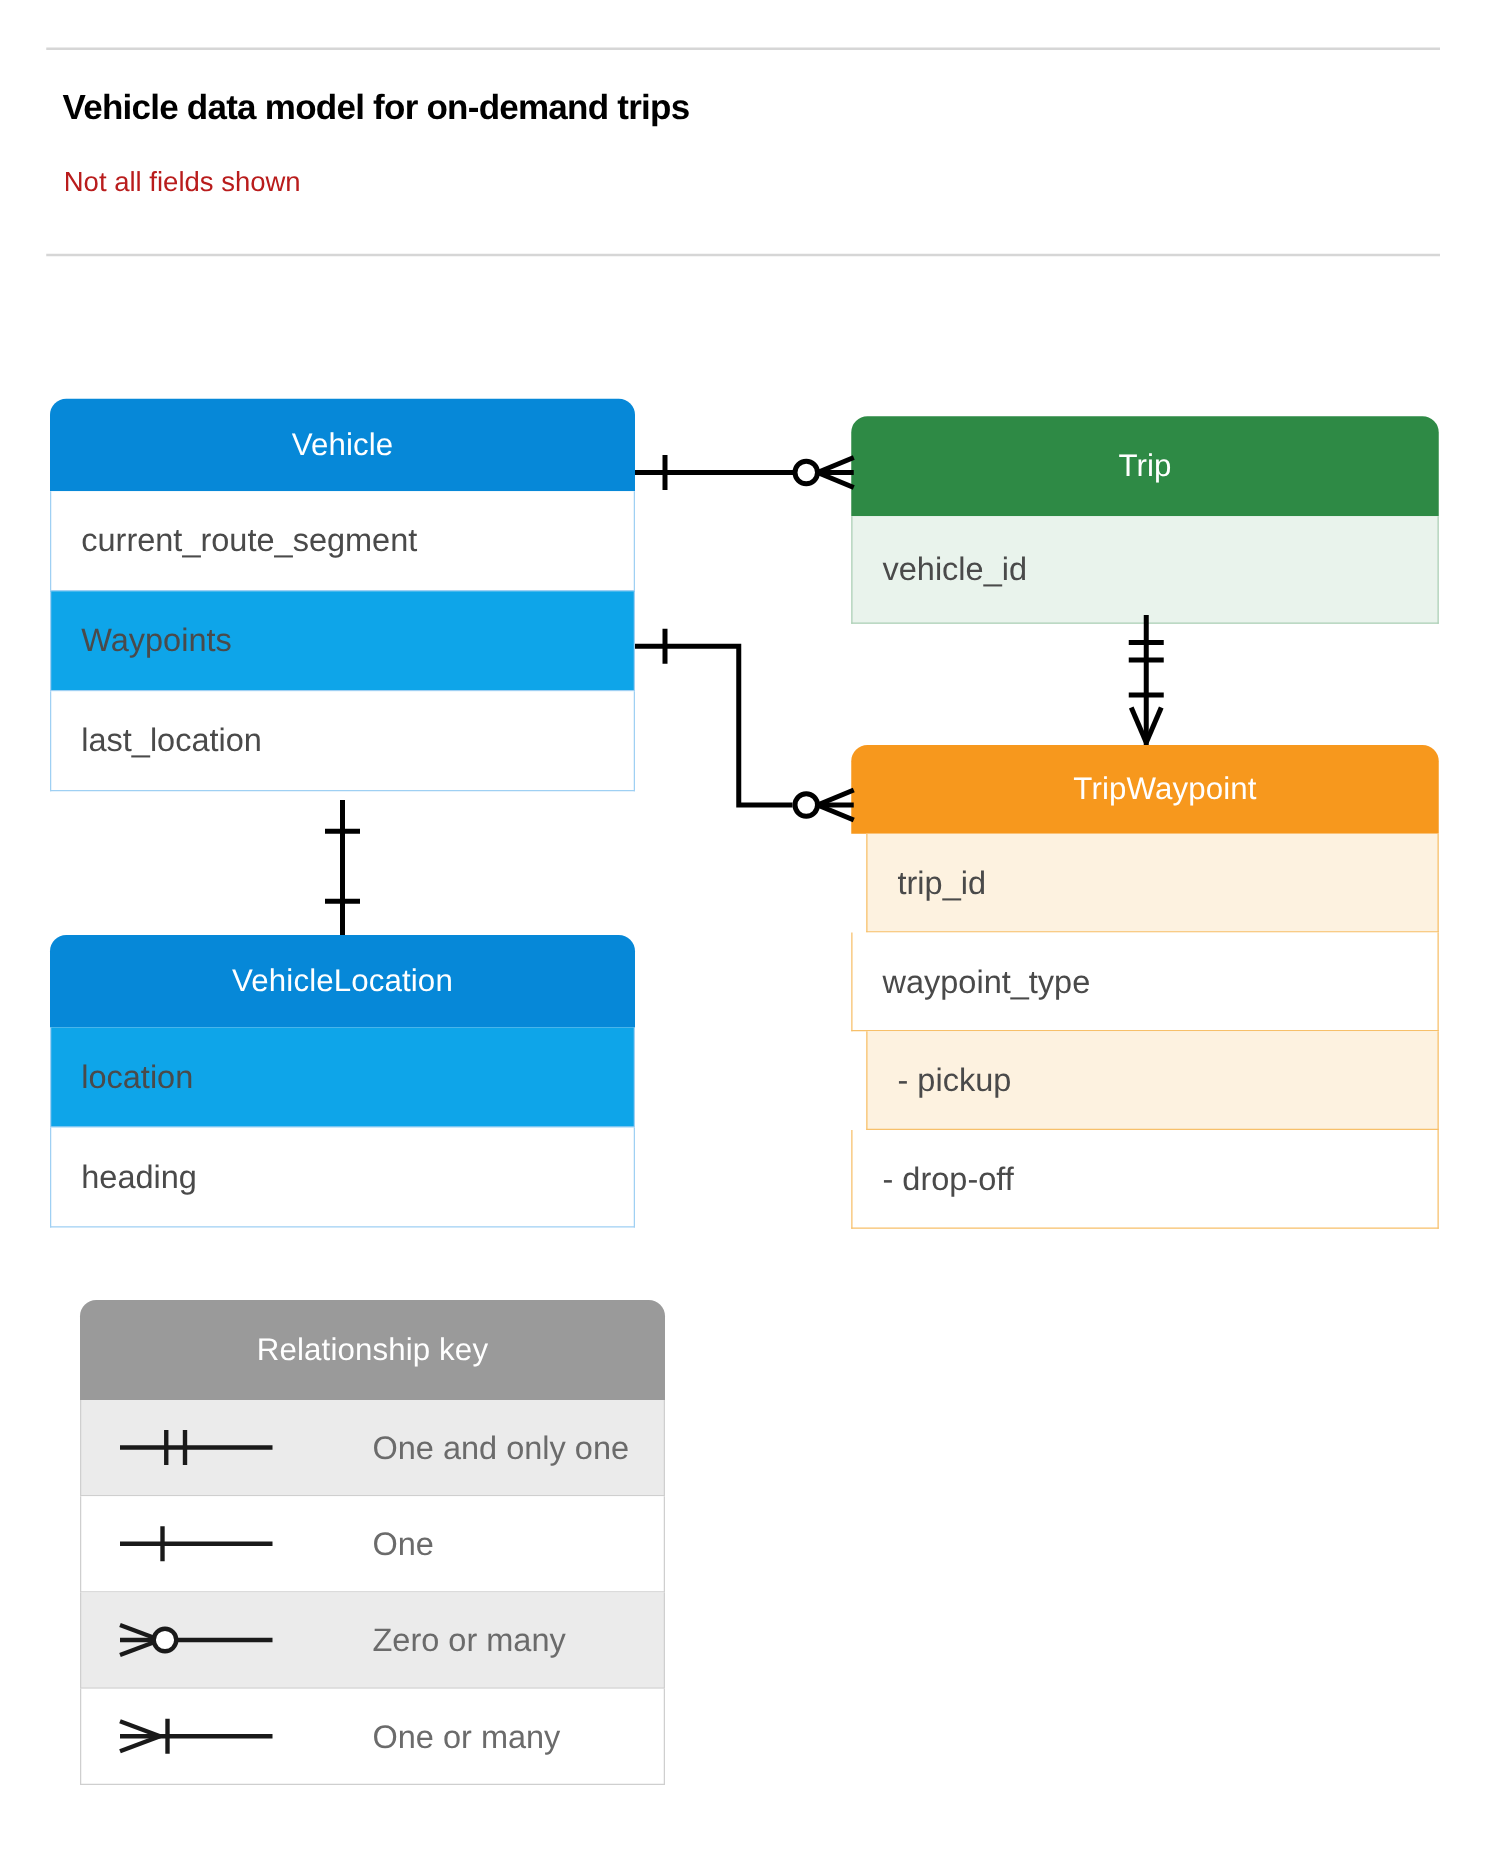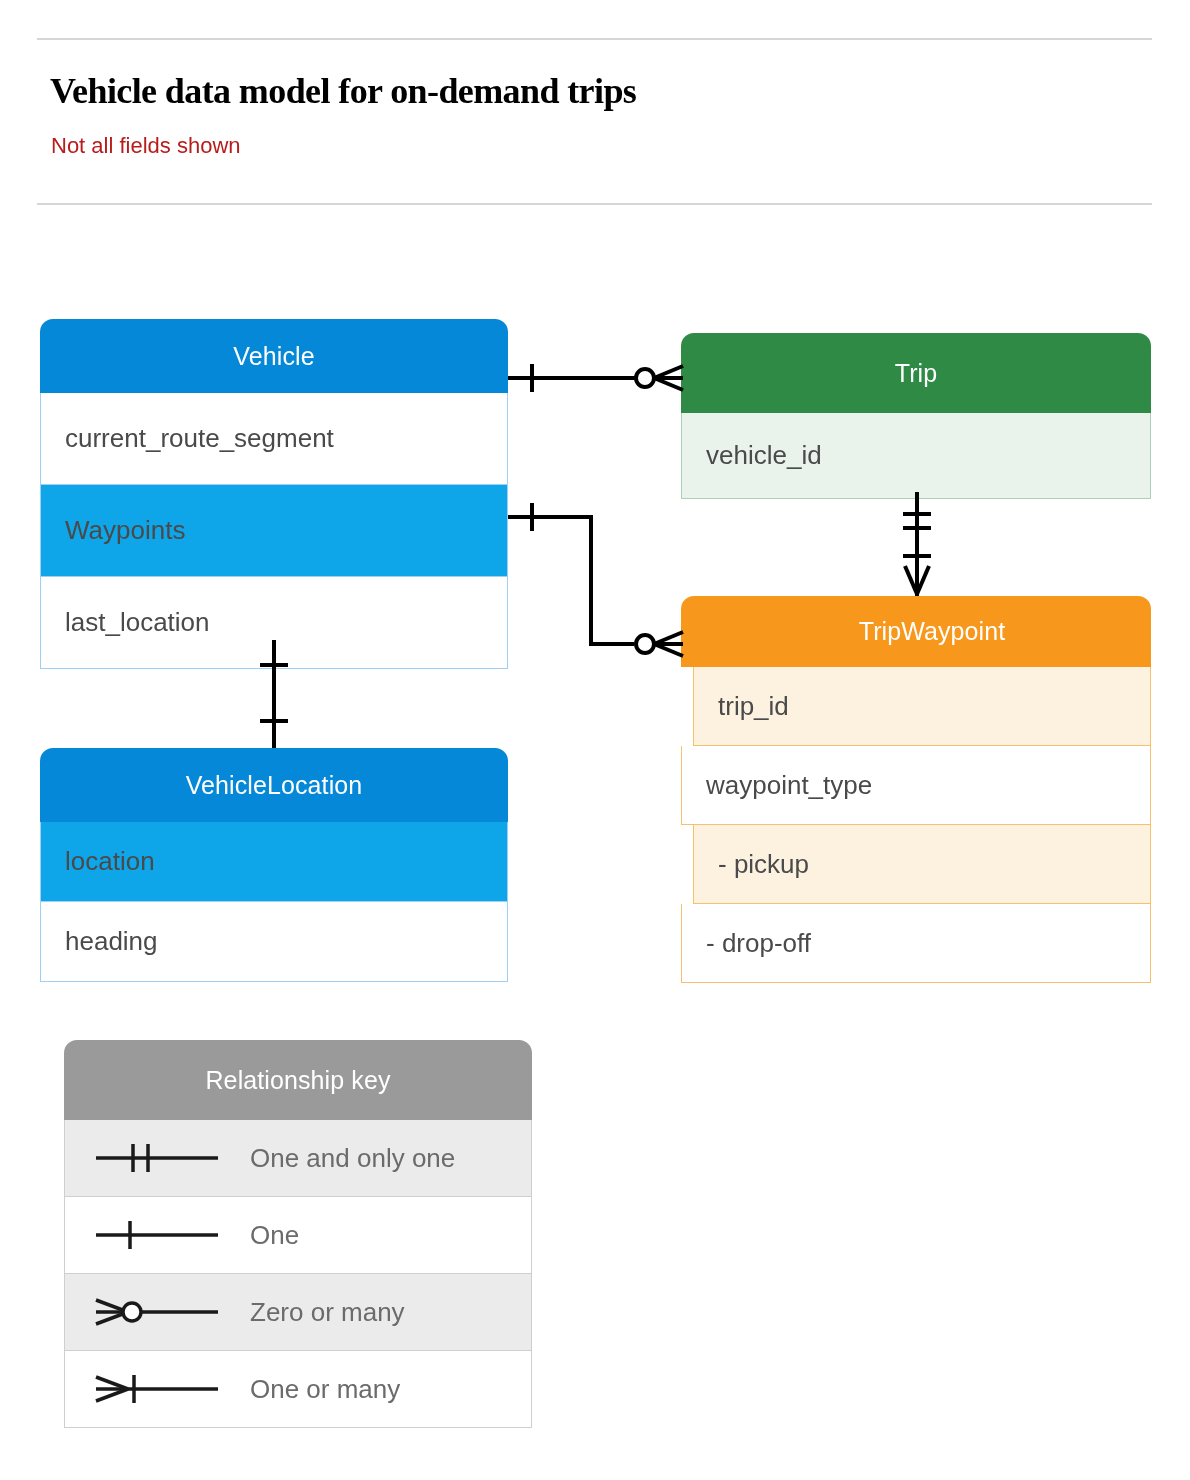--- a/index.html
+++ b/index.html
@@ -24,26 +24,25 @@
     height: 2px;
     background: #d6d6d6;
   }
   .rule.top  { top: 38px; }
   .rule.bot  { top: 203px; }
 
   .page-title {
     position: absolute;
     left: 50px;
     top: 70px;
-    font-size: 36px;
+    font-size: 28px;
     font-weight: bold;
     letter-spacing: -0.6px;
     color: #000000;
     white-space: nowrap;
-    font-family: Liberation Serif, serif;
   }
   .page-subtitle {
     position: absolute;
     left: 51px;
     top: 133px;
     font-size: 22px;
     color: #b91c1c;
     white-space: nowrap;
   }
 
@@ -94,37 +93,37 @@
 
   
   .theme-gray .entity-header { background: #9a9a9a; }
   .theme-gray .entity-row { border-color: #cfcfcf; }
   .theme-gray .row-alt  { background: #ebebeb; }
   .theme-gray .row-base { background: #ffffff; }
 
   
   #ent-vehicle         { left: 40px;  top: 319px;  width: 468px; }
   #ent-vehicle .entity-header { height: 74px; }
-  #ent-vehicle .entity-row    { height: 92px; }
+  #ent-vehicle .entity-row    { height: 80px; }
 
   #ent-trip            { left: 681px; top: 333px;  width: 470px; }
   #ent-trip .entity-header { height: 80px; }
   #ent-trip .entity-row    { height: 86px; }
 
   #ent-tripwaypoint    { left: 681px; top: 596px;  width: 470px; }
   #ent-tripwaypoint .entity-header { height: 71px; padding-left: 32px; }
   #ent-tripwaypoint .entity-row    { height: 79px; }
 
   #ent-vehiclelocation { left: 40px;  top: 748px;  width: 468px; }
   #ent-vehiclelocation .entity-header { height: 74px; }
   #ent-vehiclelocation .entity-row    { height: 80px; }
 
   #legend              { left: 40px;  top: 1040px; width: 492px; padding-left: 24px; }
   #legend .entity-header { height: 80px; }
-  #legend .entity-row    { height: 77px; padding-left: 0; }
+  #legend .entity-row    { height: 77px; padding-left: 0; gap: 48px; }
 
   .legend-row {
     display: flex;
     align-items: center;
   }
   .legend-symbol {
     width: 185px;
     flex: 0 0 185px;
     display: flex;
     align-items: center;

